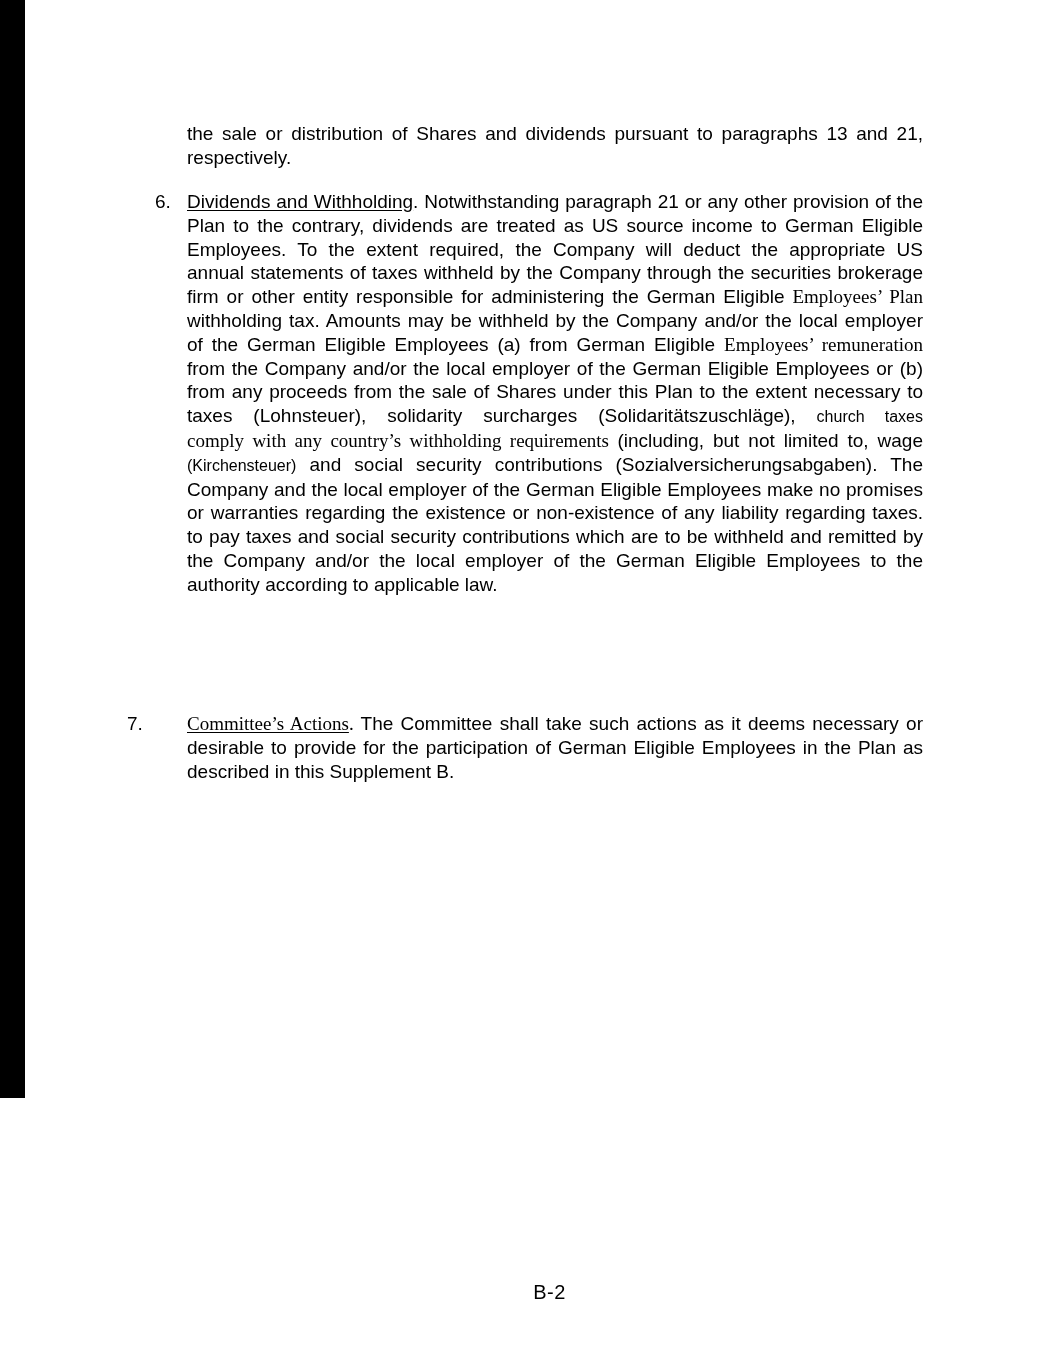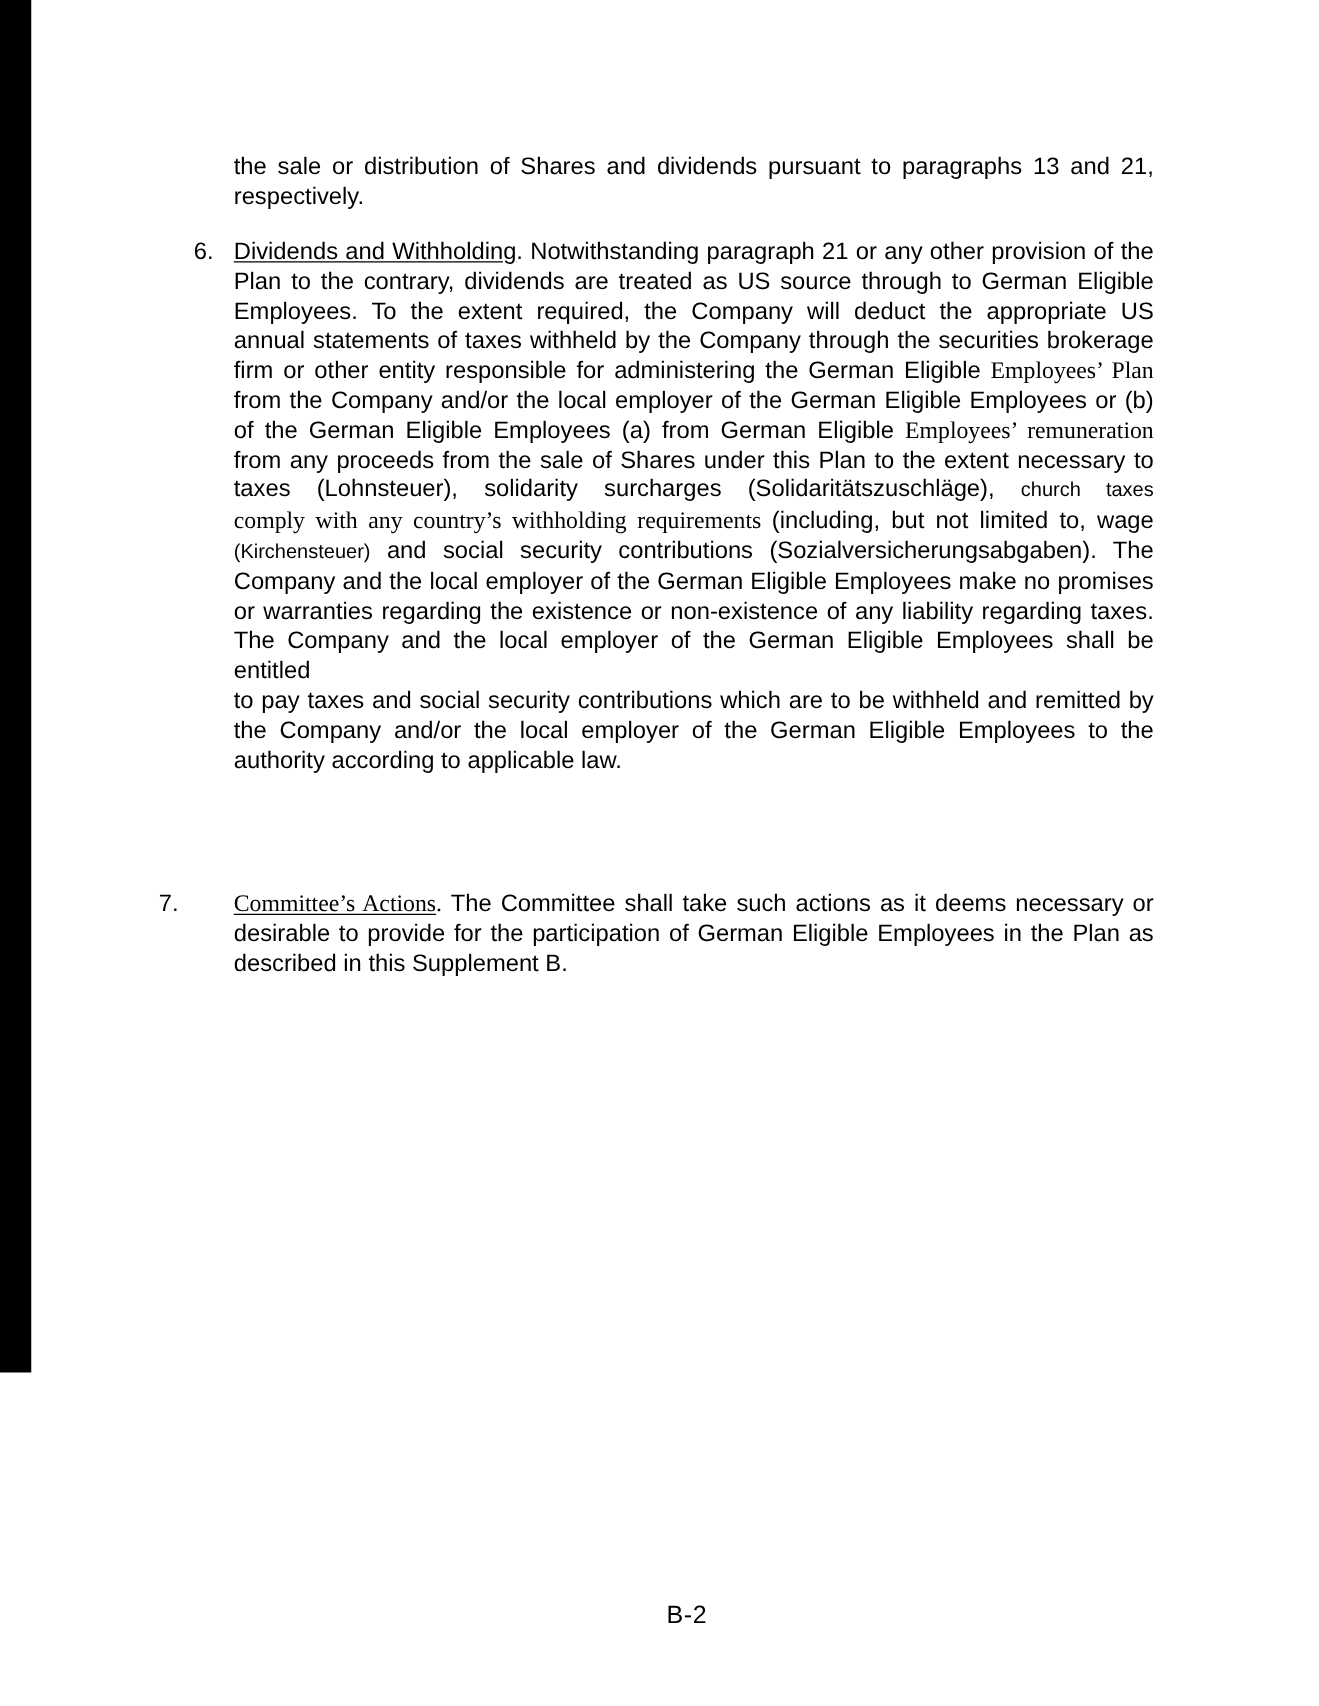--- a/index.html
+++ b/index.html
@@ -55,33 +55,33 @@
 
   <div class="para intro">
       <div class="line j"><span>the sale or distribution of Shares and dividends pursuant to paragraphs 13 and 21,</span></div>
       <div class="line"><span>respectively.</span></div>
     </div>
 
   <div class="para item-6">
     <span class="num">6.</span>
     <div>
         <div class="line j"><span class="u">Dividends and Withholding</span><span>.  Notwithstanding paragraph 21 or any other provision of the</span></div>
-        <div class="line j"><span>Plan to the contrary, dividends are treated as US source through to German Eligible</span></div>
+        <div class="line j"><span>Plan to the contrary, dividends are treated as US source income to German Eligible</span></div>
         <div class="line j"><span>Employees.  To the extent required, the Company will deduct the appropriate US</span></div>
         <div class="line j"><span>annual statements of taxes withheld by the Company through the securities brokerage</span></div>
         <div class="line j"><span>firm or other entity responsible for administering the German Eligible </span><span class="sf">Employees’ Plan</span></div>
+        <div class="line j"><span>withholding tax.  Amounts may be withheld by the Company and/or the local employer</span></div>
+        <div class="line j"><span>of the German Eligible Employees (a) from German Eligible </span><span class="sf">Employees’ remuneration</span></div>
         <div class="line j"><span>from the Company and/or the local employer of the German Eligible Employees or (b)</span></div>
-        <div class="line j"><span>of the German Eligible Employees (a) from German Eligible </span><span class="sf">Employees’ remuneration</span></div>
         <div class="line j"><span>from any proceeds from the sale of Shares under this Plan to the extent necessary to</span></div>
         <div class="line j"><span>taxes (Lohnsteuer), solidarity surcharges (Solidaritätszuschläge), </span><span class="sm">church taxes</span></div>
         <div class="line j"><span class="sf">comply with any country’s withholding requirements </span><span>(including, but not limited to, wage</span></div>
         <div class="line j"><span class="sm">(Kirchensteuer)</span><span> and social security contributions (Sozialversicherungsabgaben). The</span></div>
         <div class="line j"><span>Company and the local employer of the German Eligible Employees make no promises</span></div>
         <div class="line j"><span>or warranties regarding the existence or non-existence of any liability regarding taxes.</span></div>
-        <div class="line j"><span>The Company and the local employer of the German Eligible Employees shall be entitled</span></div>
         <div class="line j"><span>to pay taxes and social security contributions which are to be withheld and remitted by</span></div>
         <div class="line j"><span>the Company and/or the local employer of the German Eligible Employees to the</span></div>
         <div class="line"><span>authority according to applicable law.</span></div>
       </div>
   </div>
 
   <div class="para item-7">
     <span class="num">7.</span>
     <div>
         <div class="line j"><span class="sfu">Committee’s Actions</span><span class="sf">.</span><span>  The Committee shall take such actions as it deems necessary or</span></div>

